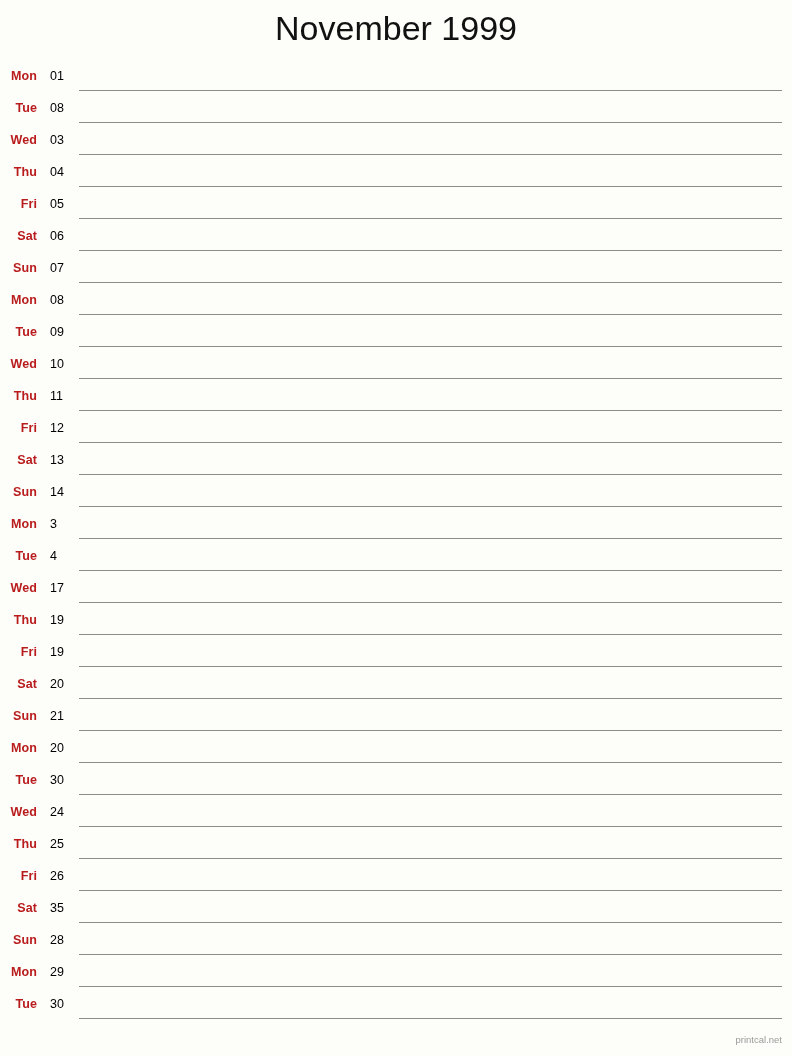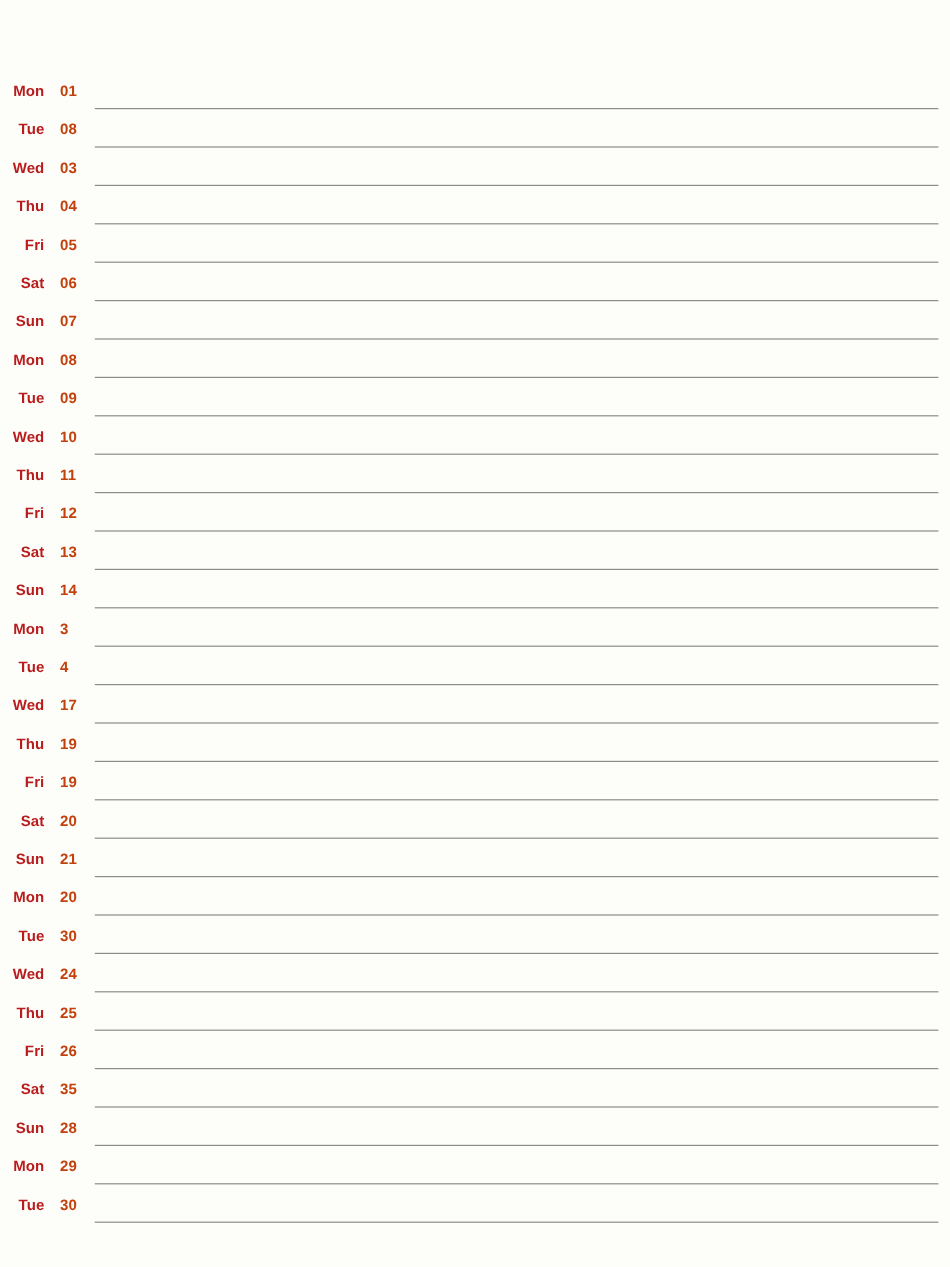--- a/index.html
+++ b/index.html
@@ -59,22 +59,22 @@
     line-height: 16px;
     letter-spacing: 0.1px;
   }
   .day-number {
     position: absolute;
     left: 50px;
     top: 6px;
     width: 24px;
     text-align: left;
     font-size: 12.5px;
-    font-weight: bold;
-    color: #c2410c;
+    font-weight: normal;
+    color: #000000;
     line-height: 16px;
     letter-spacing: 0.1px;
   }
   .write-line {
     position: absolute;
     left: 79px;
     right: 10px;
     top: 28px;
     height: 0;
     border-bottom: 1px solid #8c8c8c;
@@ -89,20 +89,21 @@
     color: #9a9a9a;
     line-height: 12px;
     font-weight: 400;
   }
 </style>
 </head>
 <body>
 
 <div class="page">
 
+  <div class="title">November 1999</div>
 
   <div class="rows">
       <div class="day-row">
         <div class="day-label">Mon</div>
         <div class="day-number">01</div>
         <div class="write-line"></div>
       </div>
       <div class="day-row">
         <div class="day-label">Tue</div>
         <div class="day-number">08</div>
@@ -243,14 +244,15 @@
         <div class="day-number">29</div>
         <div class="write-line"></div>
       </div>
       <div class="day-row">
         <div class="day-label">Tue</div>
         <div class="day-number">30</div>
         <div class="write-line"></div>
       </div>
     </div>
 
+  <div class="footer">printcal.net</div>
 
 </div>
 
 </body></html>

